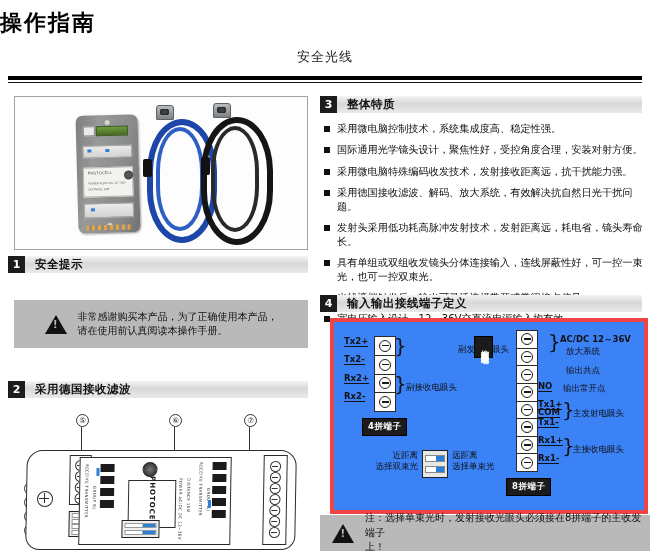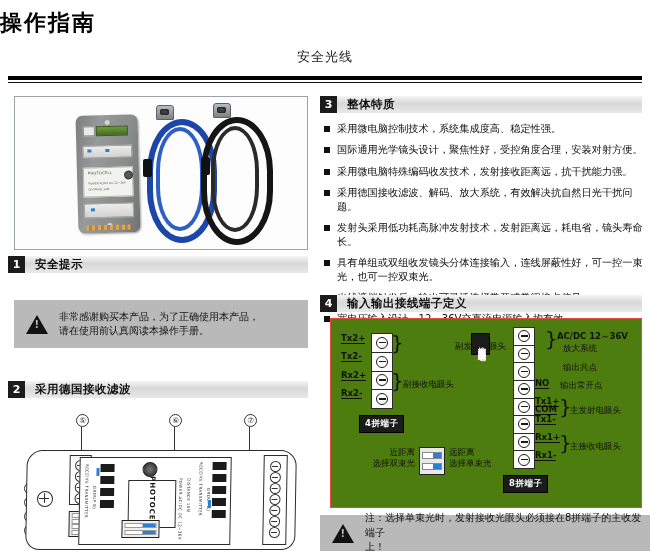--- a/index.html
+++ b/index.html
@@ -162,20 +162,21 @@
   .tie { position:absolute; width:9px; height:18px; background:#111; border-radius:2px; }
 
   
   .warn-box {
     position: absolute;
     background: #b9b9b9;
     display: flex;
     align-items: center;
     padding: 0 12px;
     box-sizing: border-box;
+    justify-content: center;
   }
   .warn-tri {
     flex: 0 0 auto;
     width: 0; height: 0;
     border-left: 11px solid transparent;
     border-right: 11px solid transparent;
     border-bottom: 19px solid #111;
     margin-right: 11px;
     position: relative;
   }
@@ -257,22 +258,22 @@
   }
   .dipsw i::after{ content:''; position:absolute; top:0; bottom:0; width:45%; right:0; background:#2b7fd4;}
   .blkbar { position:absolute; background:#1b1b1b; }
   .vtext { font-size: 4px; color:#222; writing-mode: vertical-rl; letter-spacing:.4px; white-space:nowrap;}
   .callout-left { position:absolute; font-size:9px; }
 
   
   .term-frame {
     position:absolute; left: 330px; top: 318px;
     width: 310px; height: 188px;
-    border: 1px solid #ef4444;
-    background:#4d7c0f;
+    border: 4px solid #ef4444;
+    background:#3b82f6;
     text-decoration:underline;
   }
   .tb {
     position:absolute;
     border:1.5px solid #2b2b2b; background:#fff;
     display:flex; flex-direction:column;
   }
   .tb .cell {
     flex:1 1 auto; display:flex; align-items:center; justify-content:center;
     border-bottom:1px solid #2b2b2b;

